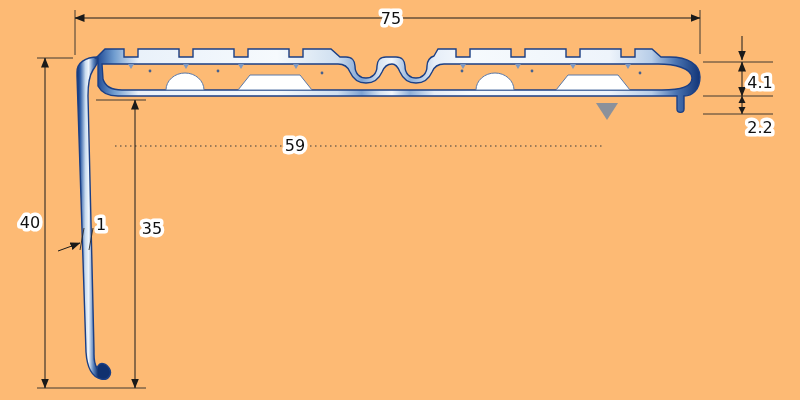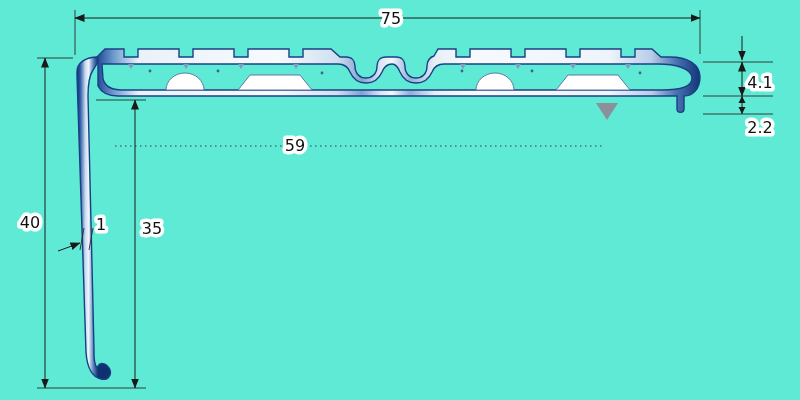--- a/index.html
+++ b/index.html
@@ -1,18 +1,18 @@
 <!DOCTYPE html>
 <html><head>
 <meta charset="utf-8">
 <style>
   html, body { margin: 0; padding: 0; background: #ffffff; }
   .canvas {
     width: 800px; height: 400px;
-    background: #5eead4;
+    background: #fdba74;
     position: relative;
     font-family: "DejaVu Sans", sans-serif;
     overflow: hidden;
   }
   svg { display: block; }
   .dim-stroke { stroke: #1a1a1a; stroke-width: 1; fill: none; }
   .ext-stroke { stroke: #2a2a2a; stroke-width: 0.9; fill: none; }
   .dotted     { stroke: #3a3a3a; stroke-width: 1; fill: none; stroke-dasharray: 1.5 3.5; }
   .dim-text {
     font: 16px "DejaVu Sans", sans-serif;

